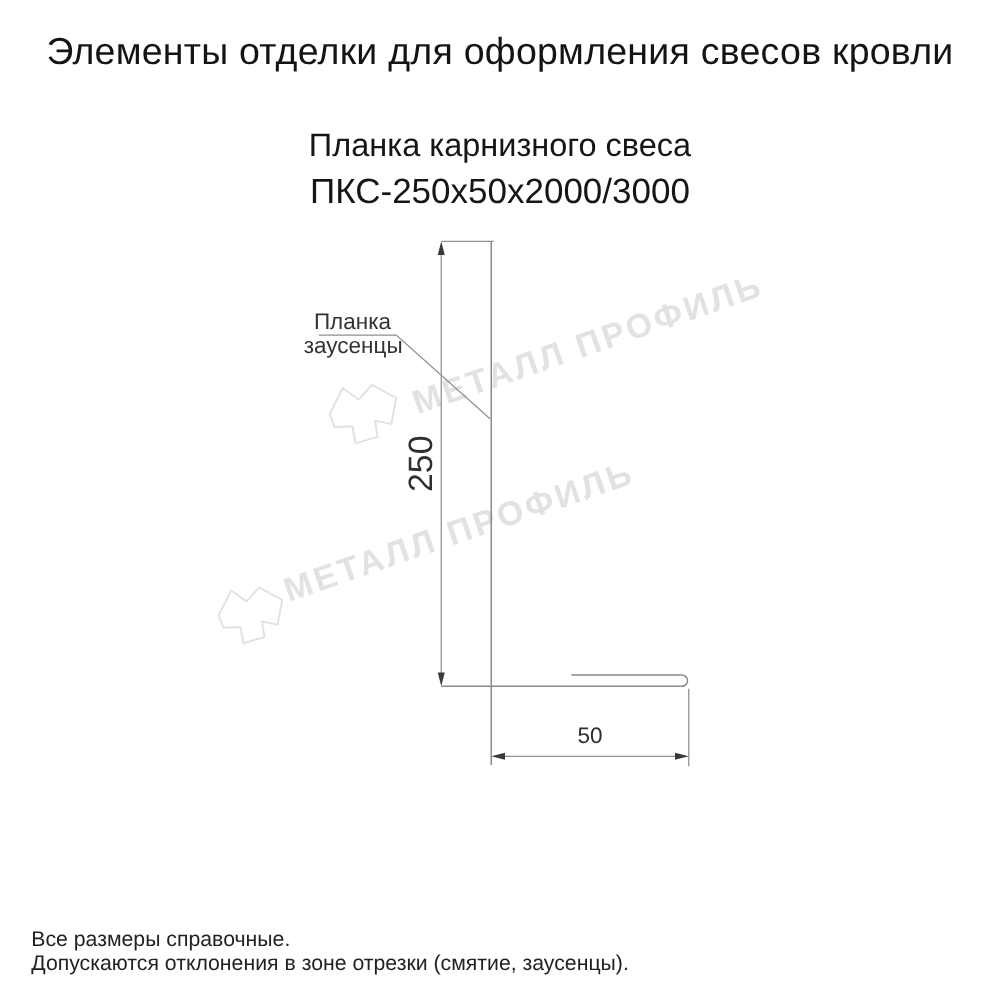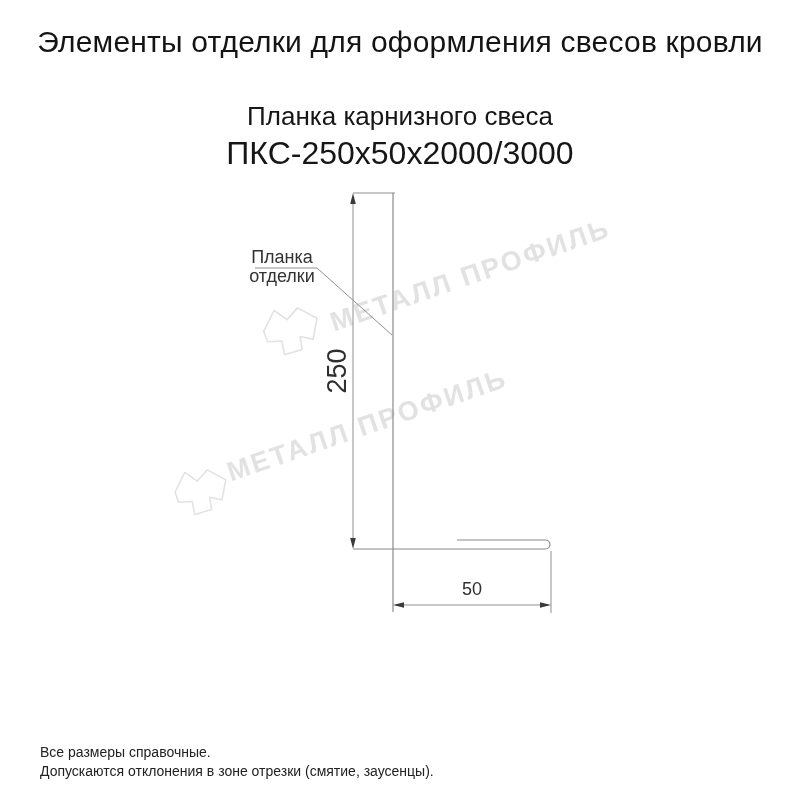--- a/index.html
+++ b/index.html
@@ -31,21 +31,21 @@
     top: 101px; left: 0; right: 0;
     text-align: center;
     font-size: 26px;
     line-height: 30px;
     color: #161616;
     z-index: 4;
   }
   .model {
     top: 138px; left: 0; right: 0;
     text-align: center;
-    font-size: 32px;
+    font-size: 28px;
     line-height: 30px;
     color: #161616;
     z-index: 4;
   }
 
   
   .wm-text {
     font-size: 27px;
     font-weight: bold;
     letter-spacing: 2.5px;
@@ -84,25 +84,24 @@
     text-align: center;
     font-size: 18px;
     line-height: 19px;
     color: #333333;
     z-index: 3;
   }
 
   
   .footer {
     left: 25px; top: 743px;
-    font-size: 14px;
+    font-size: 17px;
     line-height: 18.5px;
     color: #222222;
     z-index: 4;
-    margin-left: 15px;
   }
 </style>
 </head>
 <body>
 
 <div id="page">
 
   <div class="abs title">Элементы отделки для оформления свесов кровли</div>
   <div class="abs subtitle">Планка карнизного свеса</div>
   <div class="abs model">ПКС-250x50x2000/3000</div>
@@ -138,21 +137,21 @@
       <path d="M396,605 L548,605" fill="none" stroke="#8f8f8f" stroke-width="1"></path>
       <polygon points="393,605 404,602.2 404,607.8" fill="#3a3a3a"></polygon>
       <polygon points="551,605 540,602.2 540,607.8" fill="#3a3a3a"></polygon>
     </g>
 
     <path d="M255,268 L317,268 L392,335" fill="none" stroke="#8f8f8f" stroke-width="1"></path>
   </svg>
 
   <div class="abs face-label">
     <div>Планка</div>
-    <div>отделки</div>
+    <div>заусенцы</div>
   </div>
   <div class="abs dim-text dim-250">250</div>
   <div class="abs dim-text dim-50">50</div>
 
   <div class="abs footer">
     <div>Все размеры справочные.</div>
     <div>Допускаются отклонения в зоне отрезки (смятие, заусенцы).</div>
   </div>
 
 </div>

